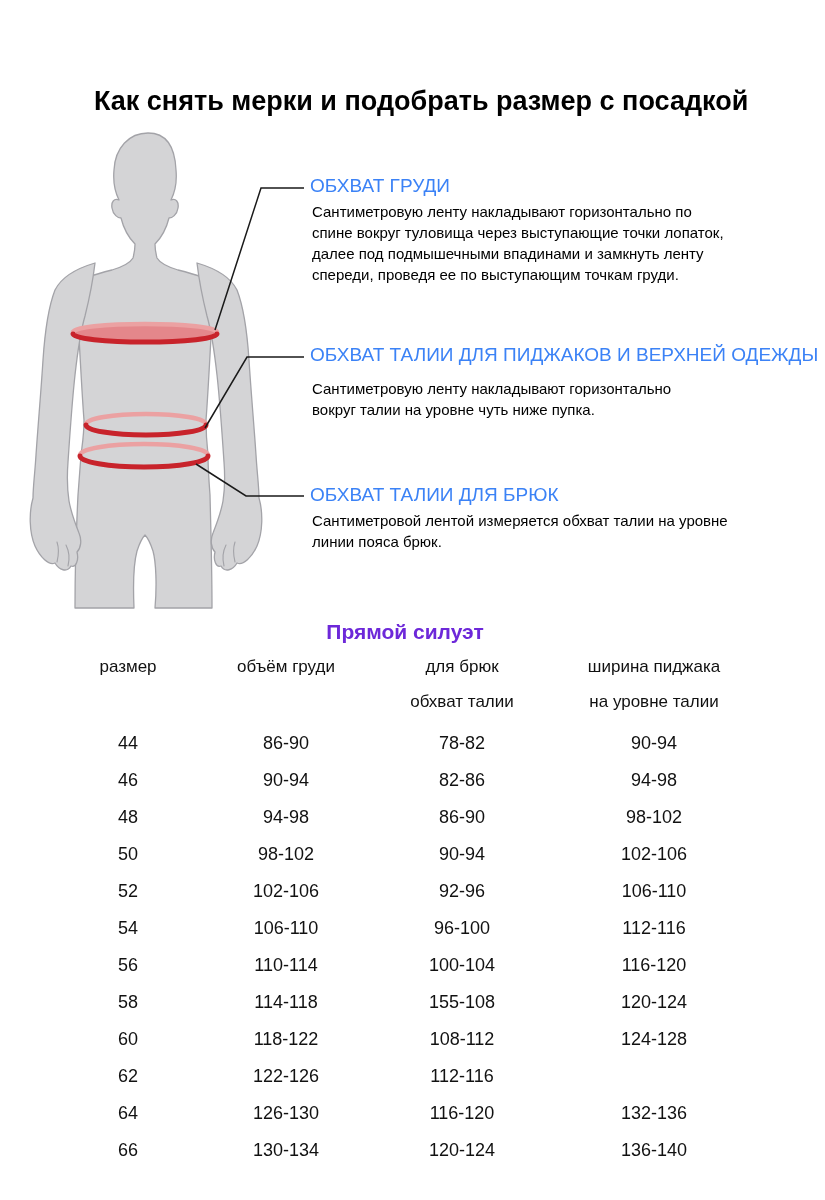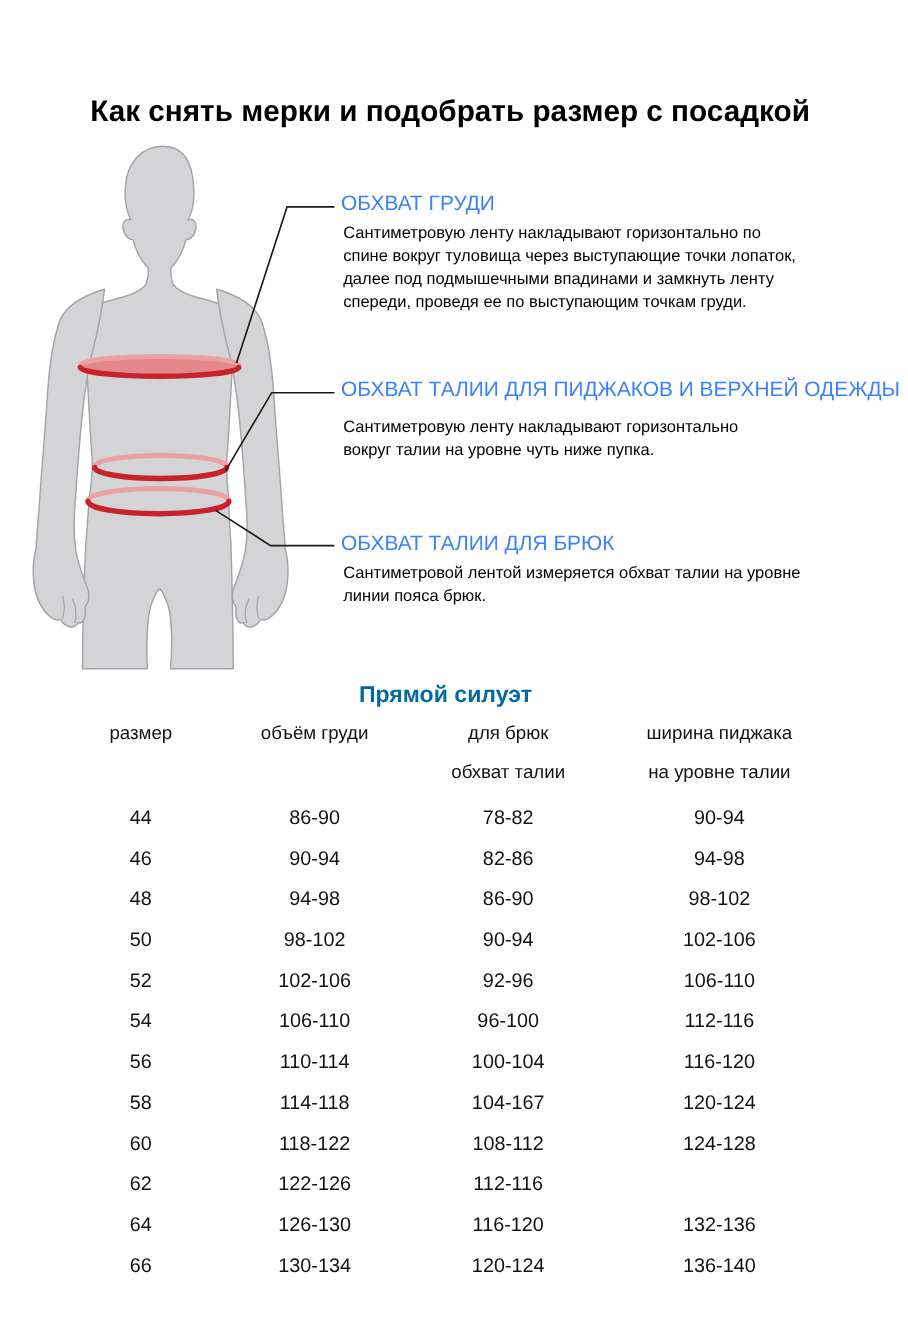--- a/index.html
+++ b/index.html
@@ -1,36 +1,36 @@
 <!DOCTYPE html>
 <html style="--body-fill: #d4d4d6; --body-outline: #a3a3a8; --band-dark: #c8232b; --band-light: #eba1a2; --chest-fill: #e4878b; --leader: #1a1a1a;"><head>
 <meta charset="utf-8">
 <style>
   html,body { margin:0; padding:0; background:#ffffff; }
   .page {
     position:relative; width:825px; height:1200px; overflow:hidden;
     background:#ffffff; font-family:"Liberation Sans", sans-serif; color:#111;
   }
   .title {
-    position:absolute; left:82px; top:86px; font-size:27px; font-weight:bold;
+    position:absolute; left:94px; top:86px; font-size:27px; font-weight:bold;
     white-space:nowrap; color:#000;
   }
   .figure-svg { position:absolute; left:0; top:0; }
   .sil   { fill:var(--body-fill); stroke:var(--body-outline); stroke-width:1.3; stroke-linejoin:round; }
   .finger{ fill:none; stroke:var(--body-outline); stroke-width:1.1; stroke-linecap:round; }
   .chest-fill  { fill:var(--chest-fill); stroke:none; }
   .band-top    { fill:none; stroke:var(--band-light); stroke-width:4.5; }
   .band-bottom { fill:none; stroke:var(--band-dark);  stroke-width:5;   stroke-linecap:round; }
   .leader { fill:none; stroke:var(--leader); stroke-width:1.5; }
   .m-section { position:absolute; }
   .m-heading { position:absolute; left:310px; font-size:19px; white-space:nowrap; color:#3b82f6; }
   .m-body    { position:absolute; left:312px; font-size:15px; line-height:21px;
                white-space:pre-line; color:#000000; }
   .size-table { position:absolute; left:55px; top:615px; width:700px; }
-  .st-title  { text-align:center; font-size:21px; font-weight:bold; line-height:34px; color:#0369a1; }
+  .st-title  { text-align:center; font-size:21px; font-weight:bold; line-height:34px; color:#6d28d9; }
   .st-header { display:grid; grid-template-columns:146px 170px 182px 202px; margin-top:0; }
   .st-header .st-hcell { text-align:center; font-size:17px; line-height:35px; }
   .st-rows   { margin-top:6px; }
   .st-row    { display:grid; grid-template-columns:146px 170px 182px 202px; height:37px; align-items:center; }
   .st-cell   { text-align:center; font-size:18px; }
 </style>
 </head>
 <body>
 
 <div class="page">
@@ -211,21 +211,21 @@
         </div>
         <div class="st-row">
           <div class="st-cell">56</div>
           <div class="st-cell">110-114</div>
           <div class="st-cell">100-104</div>
           <div class="st-cell">116-120</div>
         </div>
         <div class="st-row">
           <div class="st-cell">58</div>
           <div class="st-cell">114-118</div>
-          <div class="st-cell">104-167</div>
+          <div class="st-cell">155-108</div>
           <div class="st-cell">120-124</div>
         </div>
         <div class="st-row">
           <div class="st-cell">60</div>
           <div class="st-cell">118-122</div>
           <div class="st-cell">108-112</div>
           <div class="st-cell">124-128</div>
         </div>
         <div class="st-row">
           <div class="st-cell">62</div>

